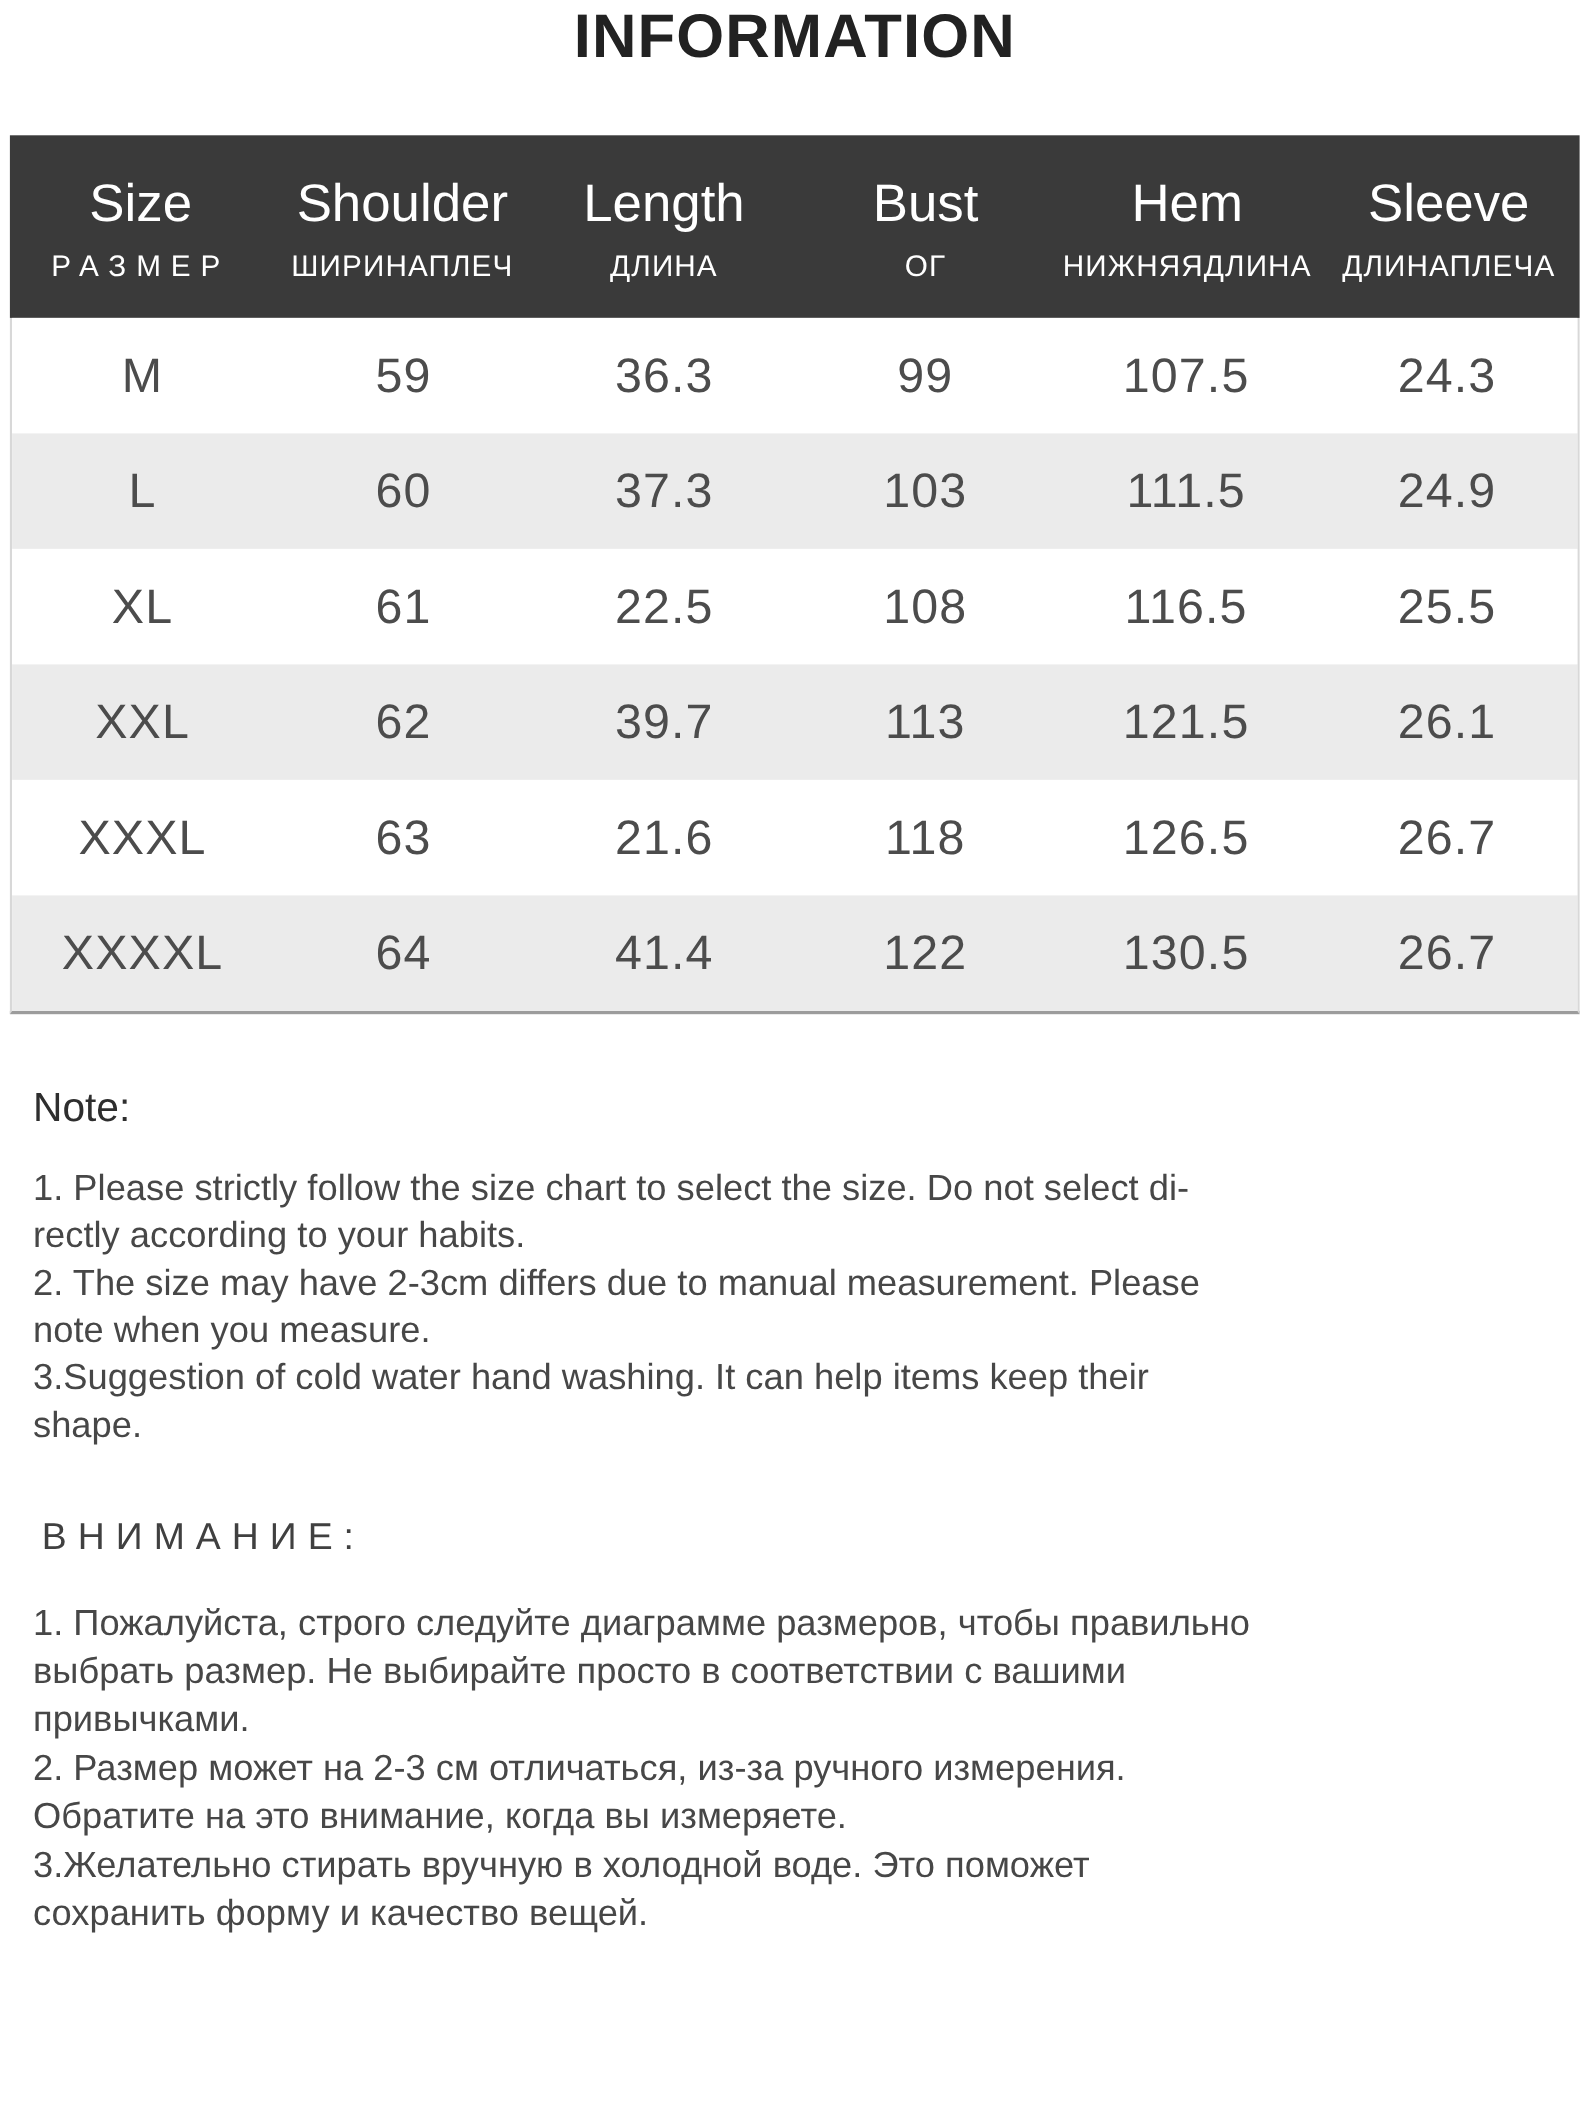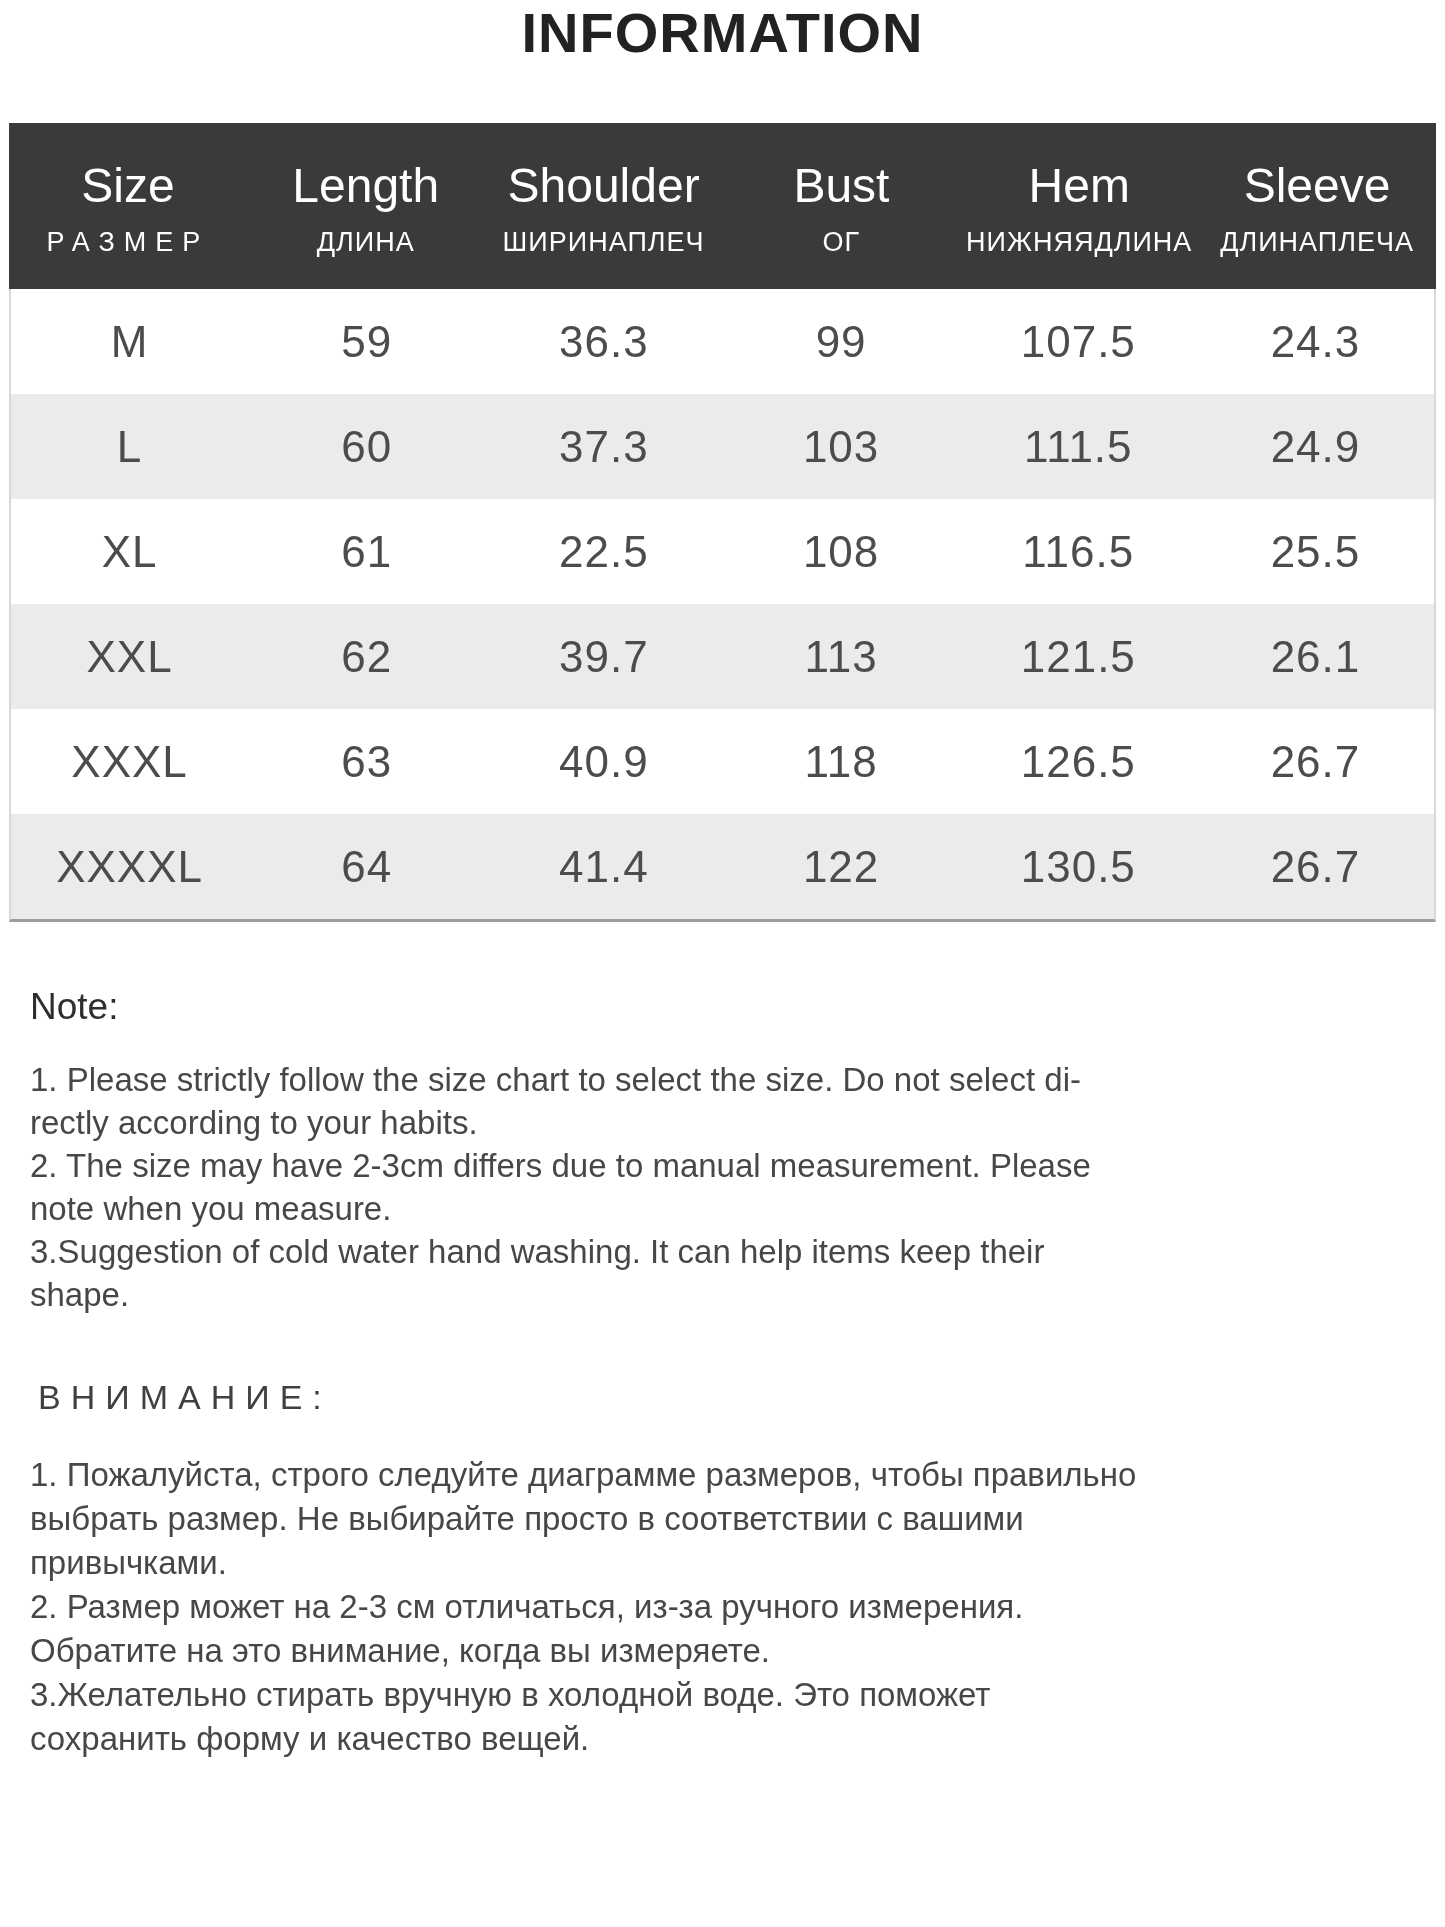--- a/index.html
+++ b/index.html
@@ -59,26 +59,26 @@
   <h1 class="page-title">INFORMATION</h1>
 
   <div class="size-table">
 
     <div class="thead">
       <div class="th">
         <div class="th-en">Size</div>
         <div class="th-ru ru-spaced">РАЗМЕР</div>
       </div>
       <div class="th">
+        <div class="th-en">Shoulder</div>
+        <div class="th-ru">ШИРИНАПЛЕЧ</div>
+      </div>
+      <div class="th">
         <div class="th-en">Length</div>
         <div class="th-ru">ДЛИНА</div>
-      </div>
-      <div class="th">
-        <div class="th-en">Shoulder</div>
-        <div class="th-ru">ШИРИНАПЛЕЧ</div>
       </div>
       <div class="th">
         <div class="th-en">Bust</div>
         <div class="th-ru">ОГ</div>
       </div>
       <div class="th">
         <div class="th-en">Hem</div>
         <div class="th-ru">НИЖНЯЯДЛИНА</div>
       </div>
       <div class="th">
@@ -121,21 +121,21 @@
         <div class="td">62</div>
         <div class="td">39.7</div>
         <div class="td">113</div>
         <div class="td">121.5</div>
         <div class="td">26.1</div>
       </div>
 
       <div class="tr">
         <div class="td">XXXL</div>
         <div class="td">63</div>
-        <div class="td">40.9</div>
+        <div class="td">21.6</div>
         <div class="td">118</div>
         <div class="td">126.5</div>
         <div class="td">26.7</div>
       </div>
 
       <div class="tr alt">
         <div class="td">XXXXL</div>
         <div class="td">64</div>
         <div class="td">41.4</div>
         <div class="td">122</div>

